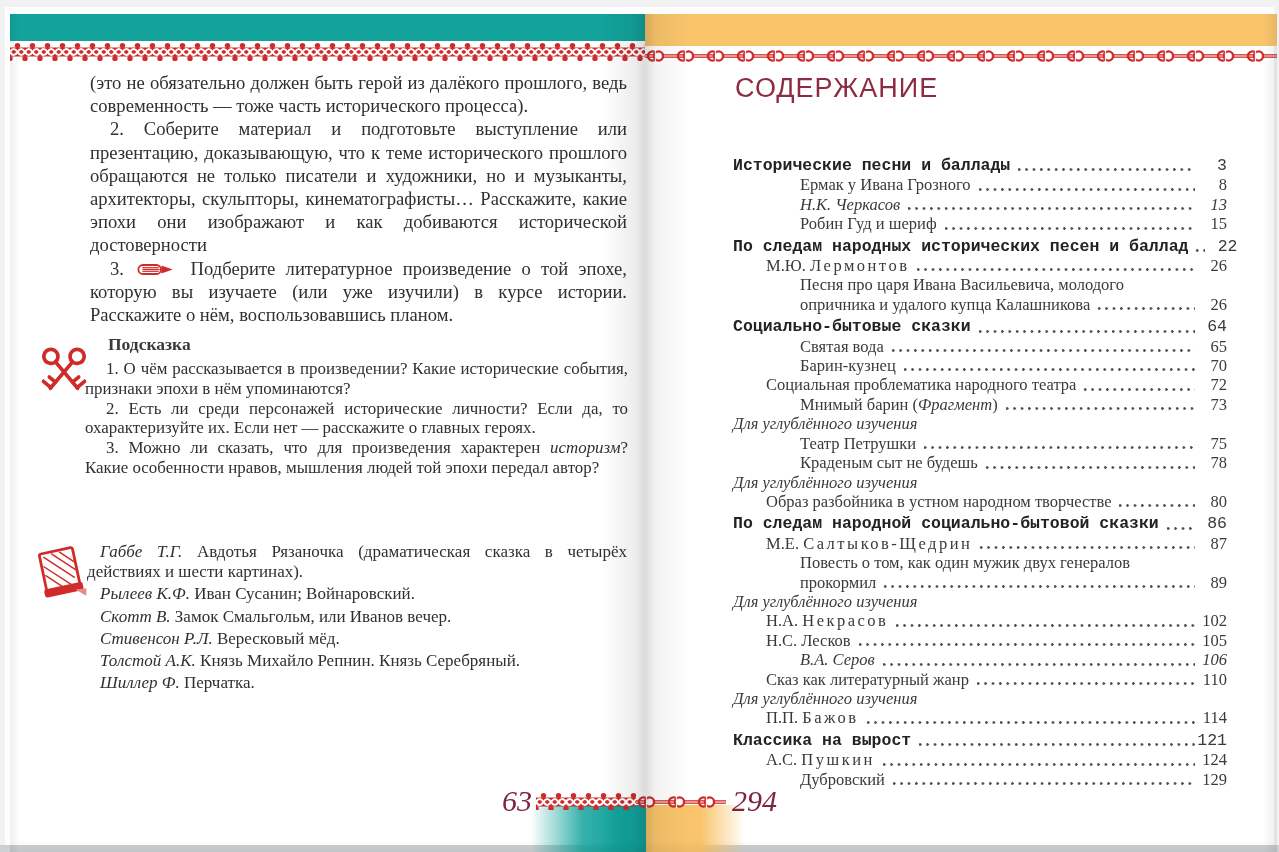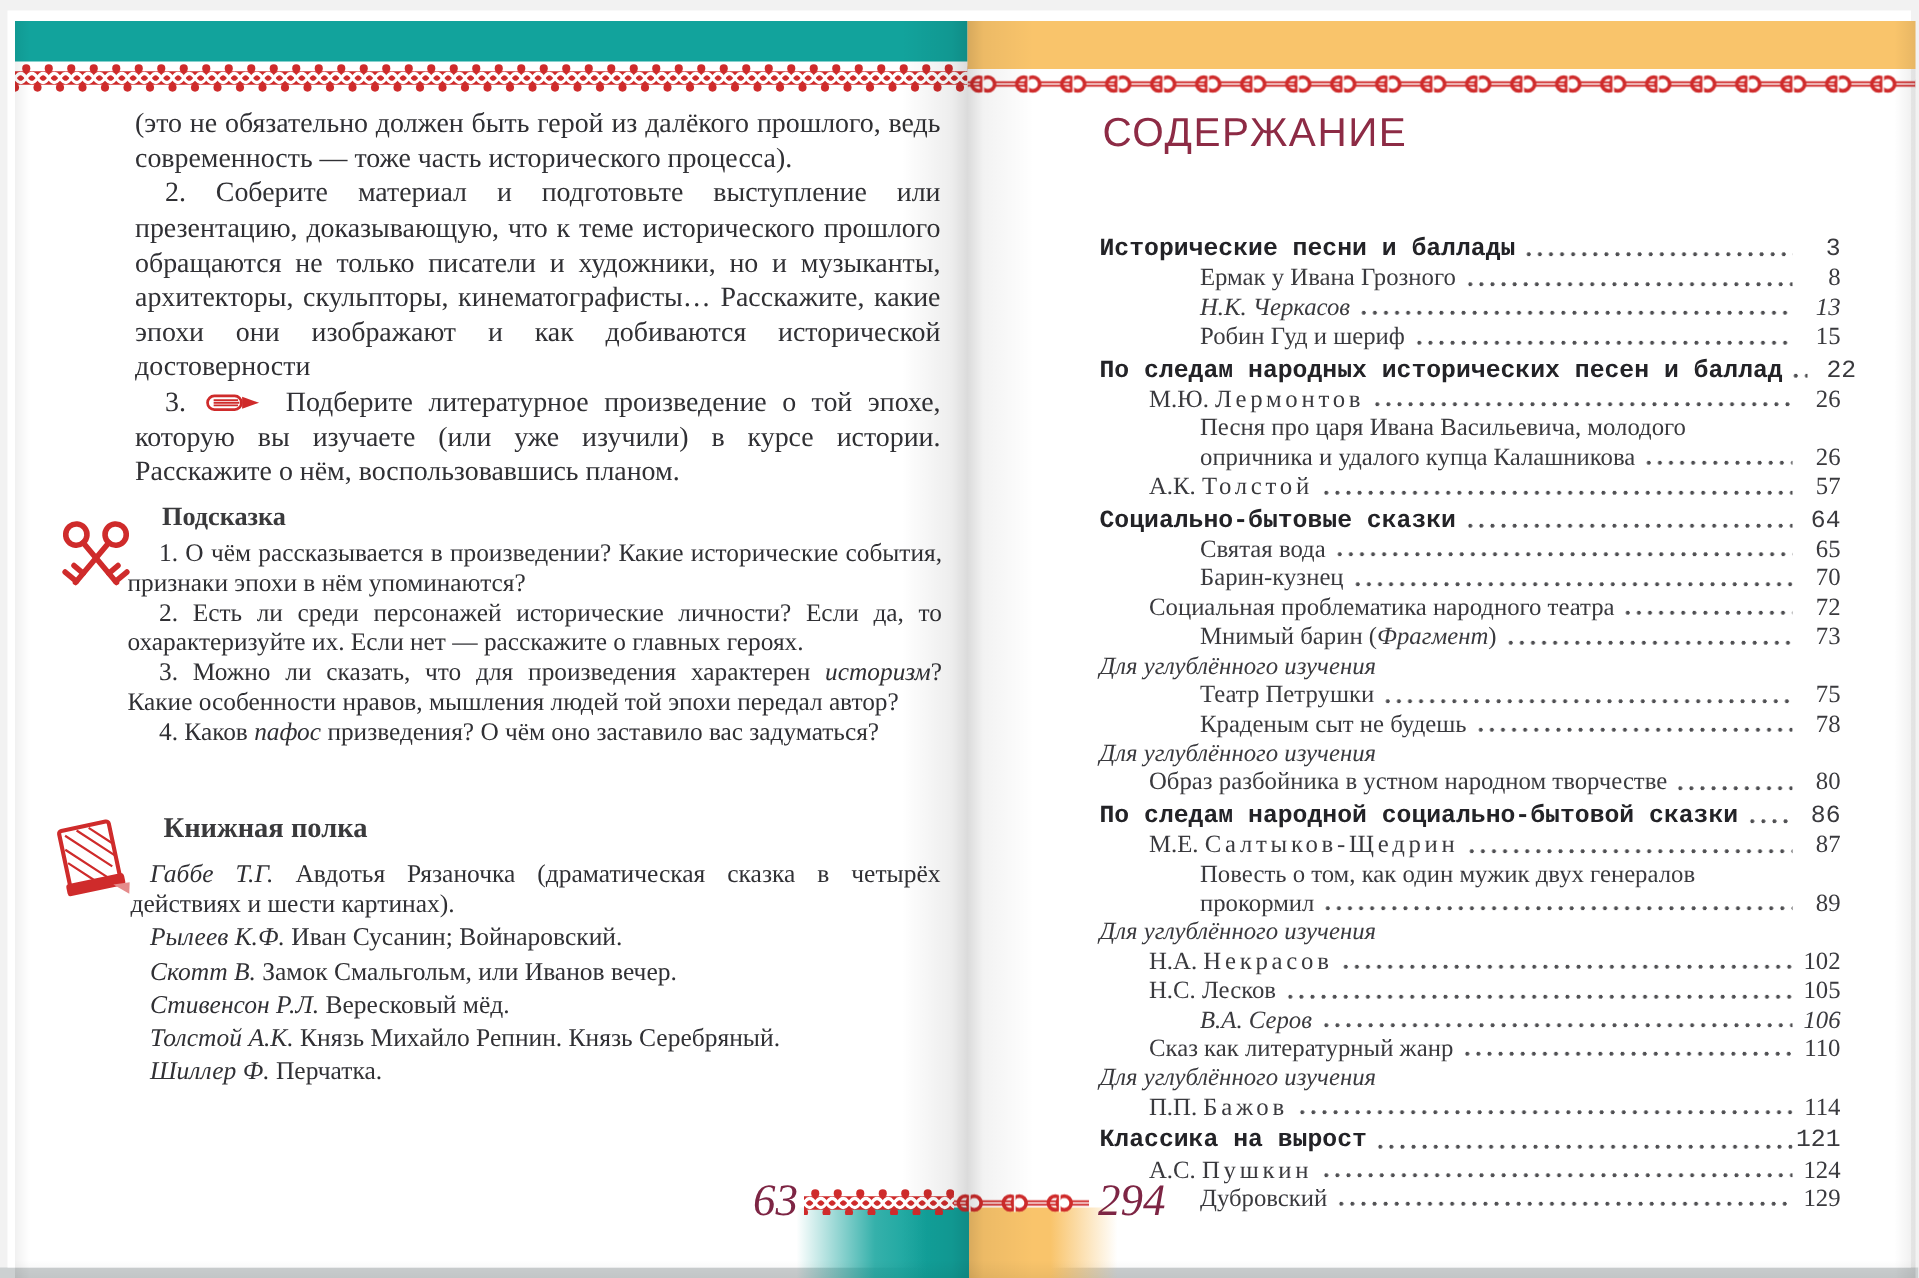--- a/index.html
+++ b/index.html
@@ -137,34 +137,32 @@
           <line x1="35" y1="61" x2="46" y2="61"></line>
         </g>
       </g>
     </svg>
     <div class="hint-content">
       <h3 class="hint-title">Подсказка</h3>
       <div id="hint-items">
           <p><span>1. О чём рассказывается в произведении? Какие исторические события, признаки эпохи в нём упоминаются?</span></p>
           <p><span>2. Есть ли среди персонажей исторические личности? Если да, то охарактеризуйте их. Если нет — расскажите о главных героях.</span></p>
           <p><span>3. Можно ли сказать, что для произведения характерен </span><span class="it">историзм</span><span>? Какие особенности нравов, мышления людей той эпохи передал автор?</span></p>
-          <p><span>4. Каков </span><span class="it">пафос</span><span> призведения? О чём оно заставило вас задуматься?</span></p>
         </div>
     </div>
 
     <svg class="shelf-icon" viewBox="0 0 70 70" width="64" height="66">
       <g transform="rotate(-12 35 35)">
         <rect x="16" y="9" width="37" height="44" rx="2" fill="#ffffff" stroke="#cf2b2b" stroke-width="3"></rect>
         <path d="M20,13 L49,42 M29,11 L53,35 M18,23 L46,51 M38,11 L53,26 M18,33 L37,52" stroke="#cf2b2b" stroke-width="1.6"></path>
         <rect x="13" y="48" width="43" height="9" rx="2.5" fill="#cf2b2b"></rect>
         <path d="M47,55 l10,9 l2,-8 z" fill="#e58b8b"></path>
       </g>
     </svg>
     <div class="shelf-content">
-      <h3 class="shelf-title">Книжная полка</h3>
       <div id="shelf-items">
           <p><span class="it">Габбе Т.Г.</span><span> Авдотья Рязаночка (драматическая сказка в четырёх действиях и шести картинах).</span></p>
           <p><span class="it">Рылеев К.Ф.</span><span> Иван Сусанин; Войнаровский.</span></p>
           <p><span class="it">Скотт В.</span><span> Замок Смальгольм, или Иванов вечер.</span></p>
           <p><span class="it">Стивенсон Р.Л.</span><span> Вересковый мёд.</span></p>
           <p><span class="it">Толстой А.К.</span><span> Князь Михайло Репнин. Князь Серебряный.</span></p>
           <p><span class="it">Шиллер Ф.</span><span> Перчатка.</span></p>
         </div>
     </div>
 
@@ -205,25 +203,20 @@
           <span class="tdots"></span>
           <span class="tpage">26</span>
         </div>
         <div class="trow lvl2">
           <span class="tlabel"><span>Песня про царя Ивана Васильевича, молодого</span></span>
         </div>
         <div class="trow lvl2">
           <span class="tlabel"><span>опричника и удалого купца Калашникова</span></span>
           <span class="tdots"></span>
           <span class="tpage">26</span>
-        </div>
-        <div class="trow lvl1">
-          <span class="tlabel"><span>А.К. </span><span class="lsp">Толстой</span></span>
-          <span class="tdots"></span>
-          <span class="tpage">57</span>
         </div>
         <div class="trow lvl0 b">
           <span class="tlabel"><span>Социально-бытовые сказки</span></span>
           <span class="tdots"></span>
           <span class="tpage">64</span>
         </div>
         <div class="trow lvl2">
           <span class="tlabel"><span>Святая вода</span></span>
           <span class="tdots"></span>
           <span class="tpage">65</span>

